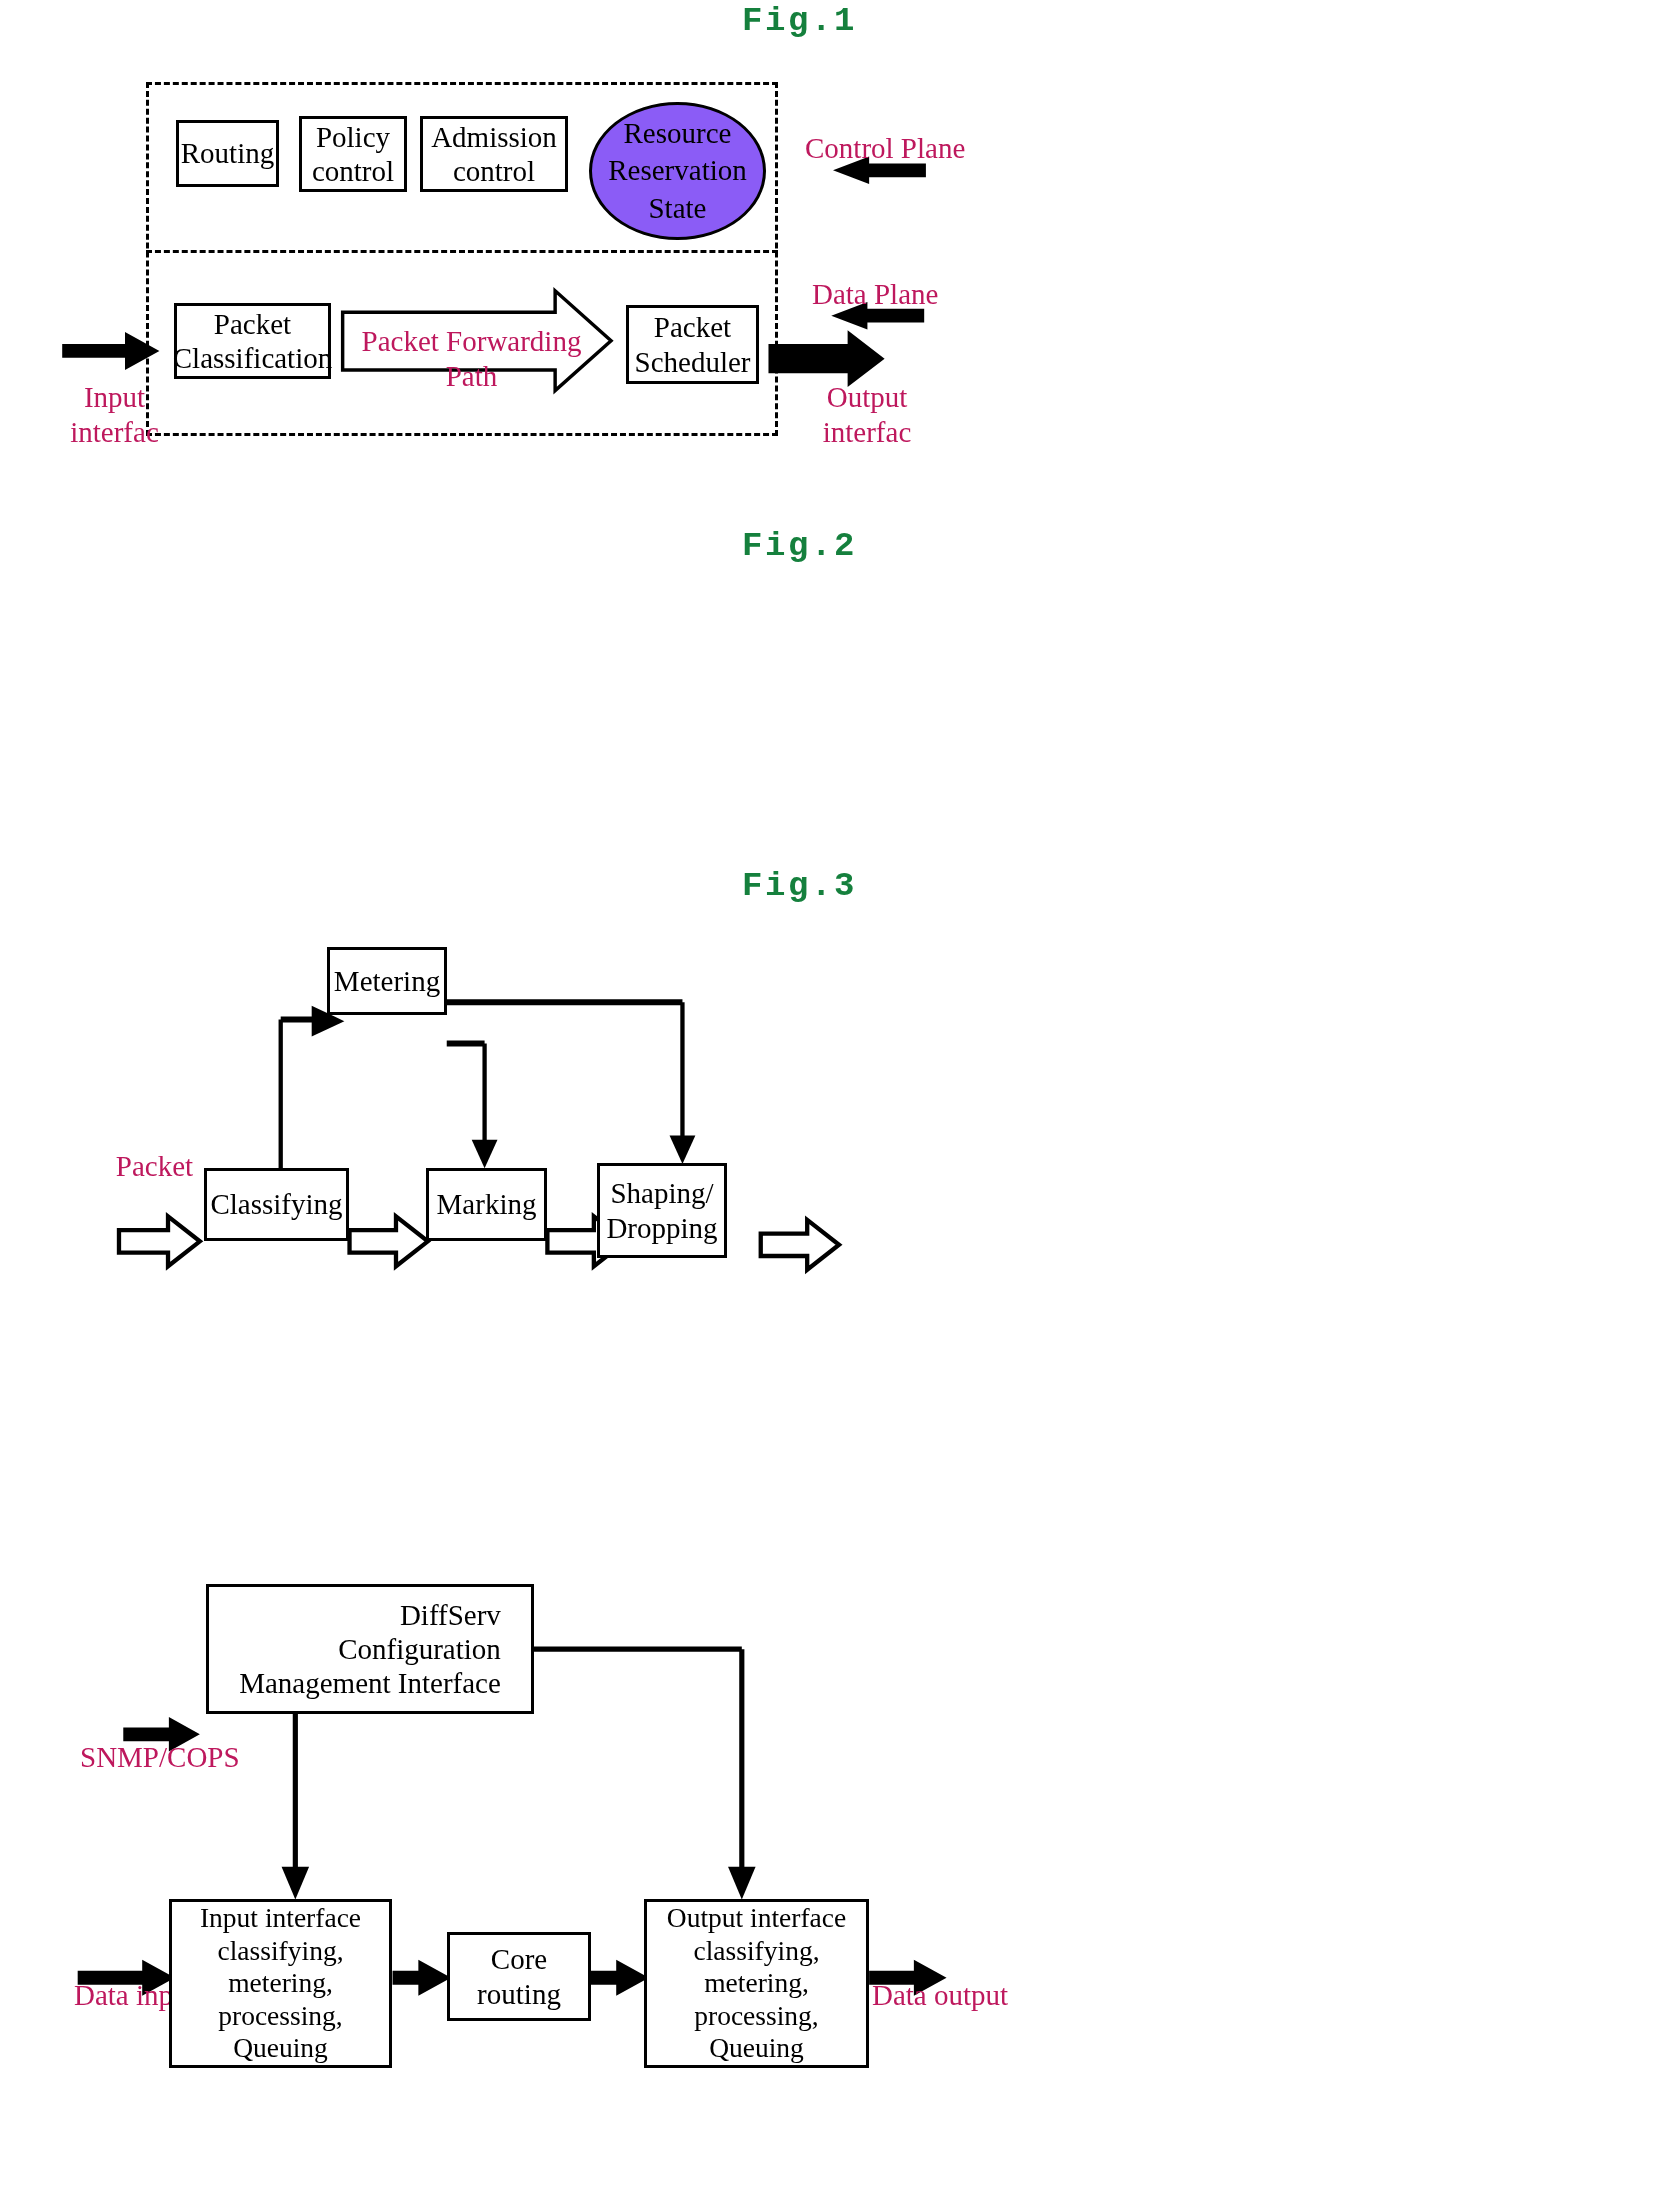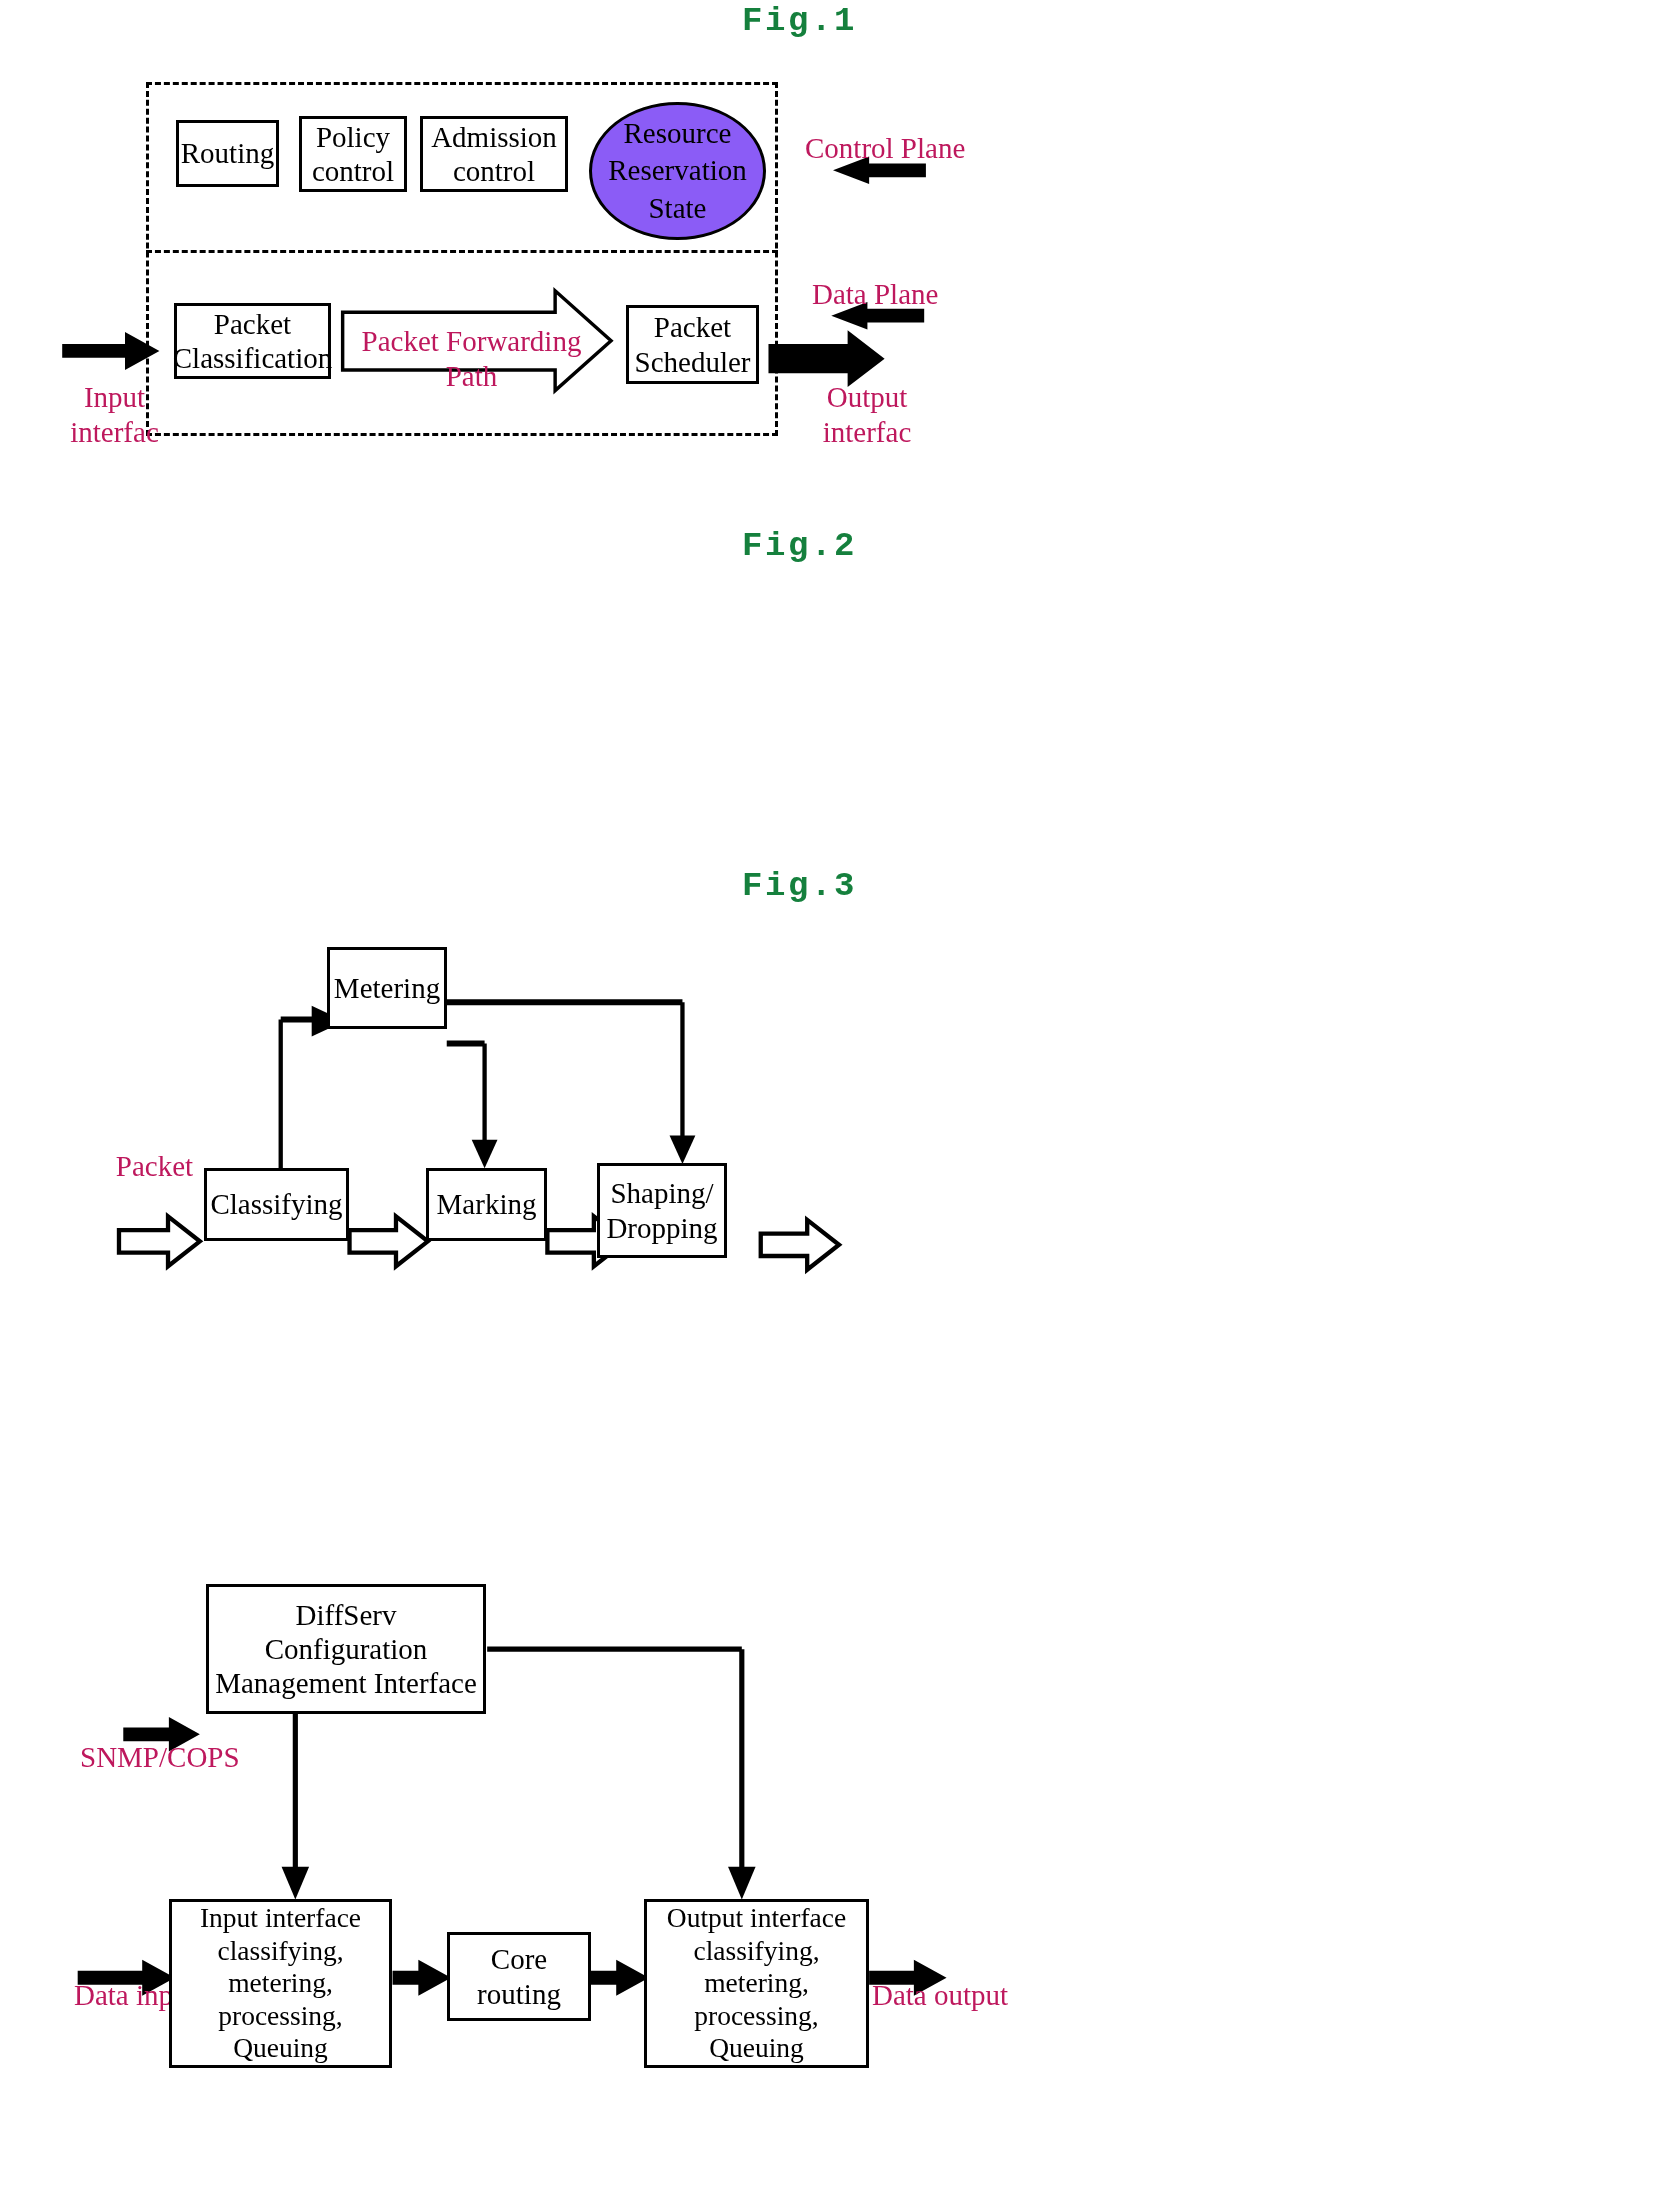--- a/index.html
+++ b/index.html
@@ -224,21 +224,21 @@
 </div>
 
 <div class="label" style="left:50px; top:380px; width:129px;">Input
 interfac</div>
 
 <div class="label" style="left:798px; top:380px; width:138px;">Output
 interfac</div>
 
 <div class="fig-title" style="left:742px; top:527px;">Fig.2</div>
 
-<div class="box" style="left:327px; top:947px; width:120px; height:82px;">
+<div class="box" style="left:327px; top:947px; width:120px; height:68px;">
   <span>Metering</span>
 </div>
 
 <div class="label" style="left:103px; top:1149px; width:103px;">Packet</div>
 
 <div class="box" style="left:204px; top:1168px; width:145px; height:73px;">
   <span>Classifying</span>
 </div>
 
 <div class="box" style="left:426px; top:1168px; width:121px; height:73px;">
@@ -247,21 +247,21 @@
 
 <div class="box" style="left:597px; top:1163px; width:130px; height:95px; white-space:pre-line;">
   <span style="white-space:pre-line;">Shaping/
 Dropping</span>
 </div>
 
 <div class="fig-title" style="left:742px; top:867px;">Fig.3</div>
 
 <div class="label left" style="left:80px; top:1700px;">SNMP/COPS</div>
 
-<div class="box" style="left:206px; top:1584px; width:280px; height:130px; white-space:pre-line;">
+<div class="box" style="left:206px; top:1584px; width:328px; height:130px; white-space:pre-line;text-align:right;">
   <span style="white-space:pre-line;">DiffServ
 Configuration
 Management Interface</span>
 </div>
 
 <div class="label left" style="left:74px; top:1938px;">Data input</div>
 
 <div class="box small" style="left:169px; top:1899px; width:223px; height:169px; white-space:pre-line;">
   <span style="white-space:pre-line;">Input interface
 classifying,

